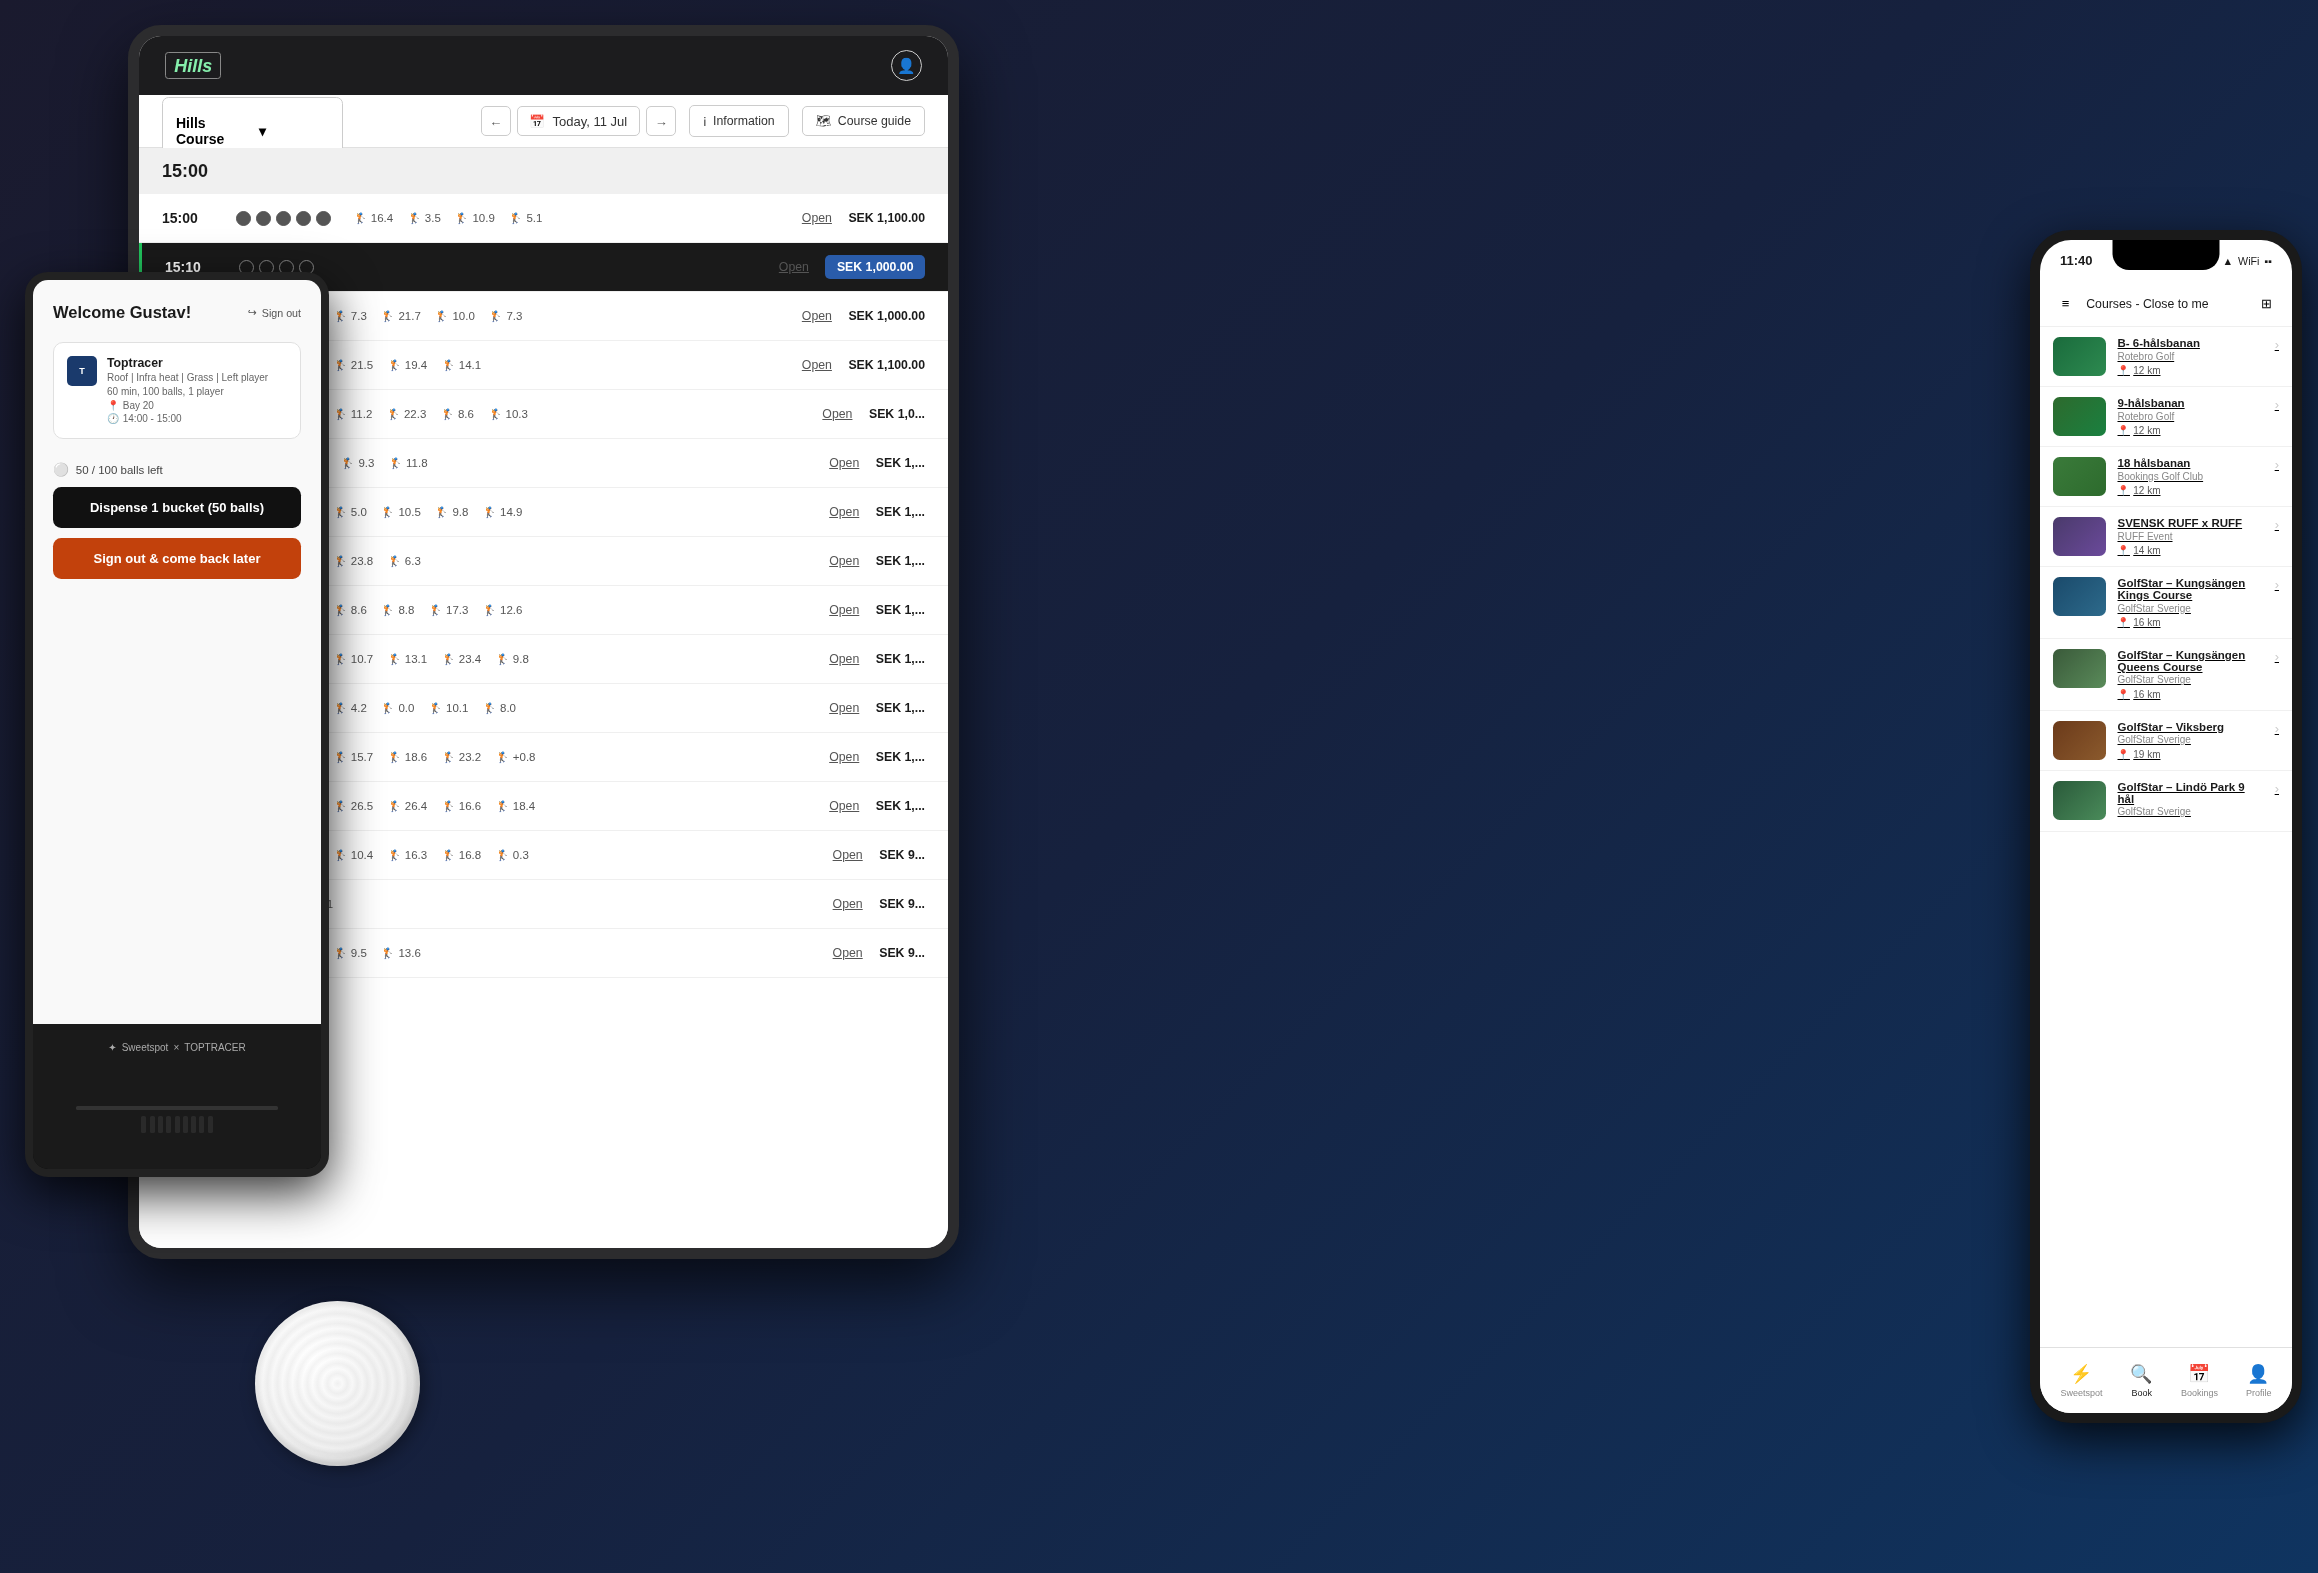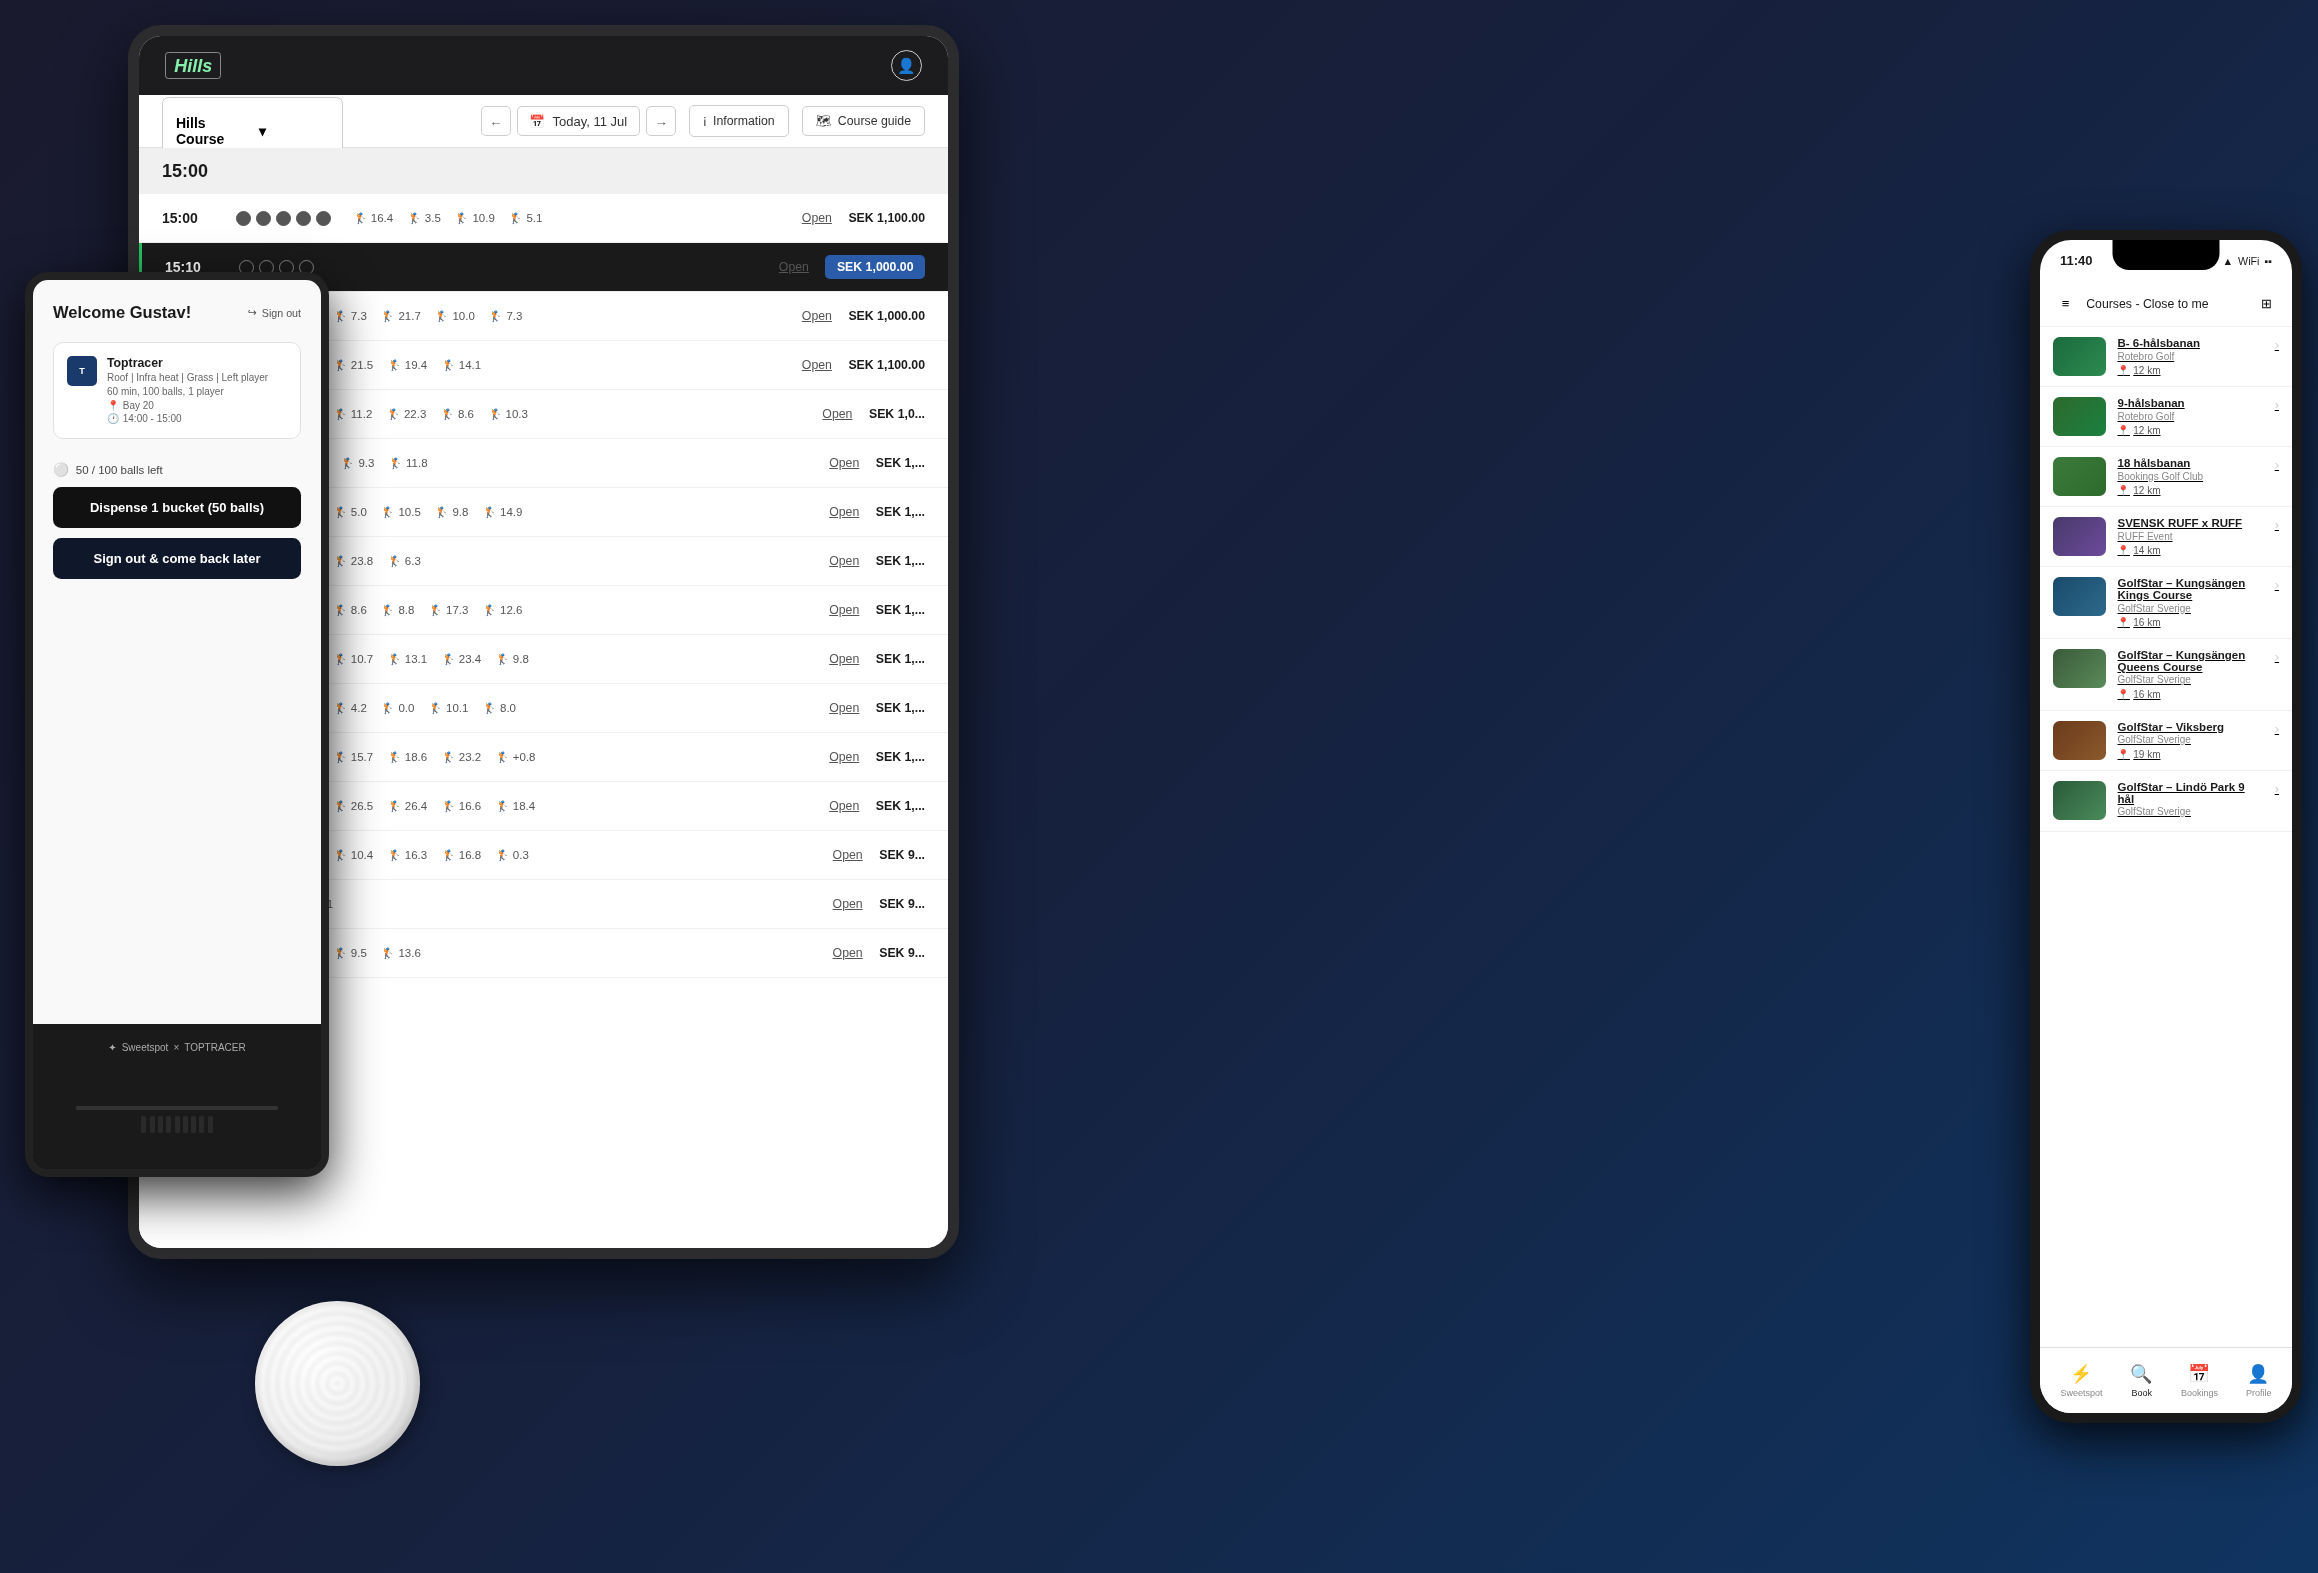--- a/index.html
+++ b/index.html
@@ -345,21 +345,21 @@
       border: none;
       border-radius: 8.2px;
       padding: 13px;
       font-size: 13px;
       font-weight: 600;
       cursor: pointer;
       margin-bottom: 10px;
     }
     .kiosk-signout-later-btn {
       width: 100%;
-      background: #0f172a;
+      background: #c2410c;
       color: white;
       border: none;
       border-radius: 8.2px;
       padding: 13px;
       font-size: 13px;
       font-weight: 600;
       cursor: pointer;
     }
     .kiosk-footer {
       background: #1a1a1a;

